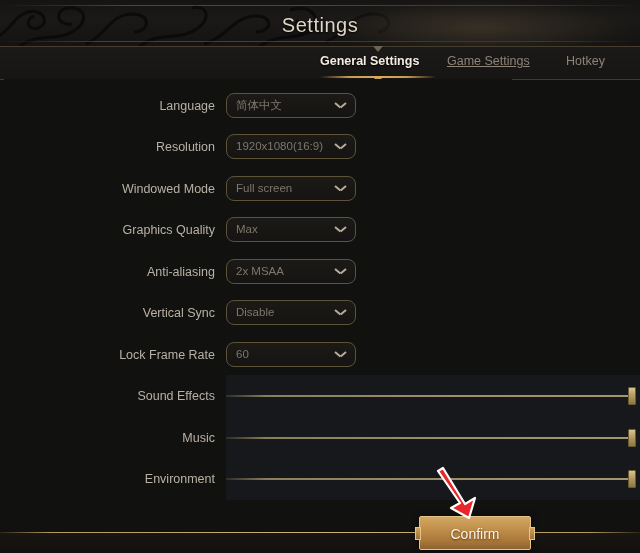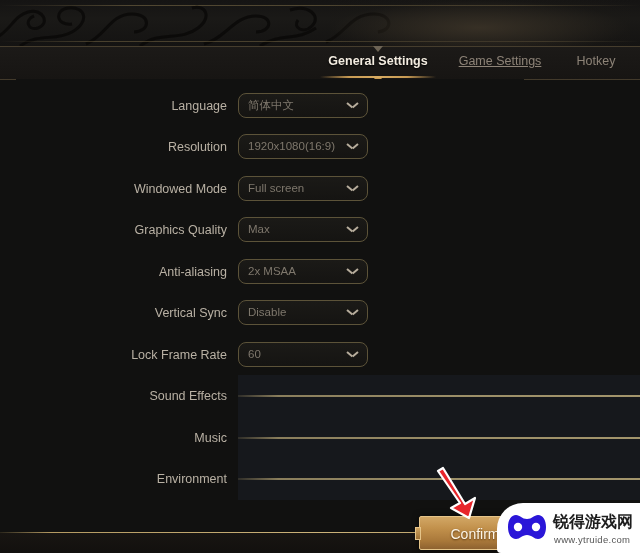--- a/index.html
+++ b/index.html
@@ -69,21 +69,21 @@
   .tabbar .tb-topline {
     position: absolute; left: 0; top: 0; width: 100%; height: 1px;
     background: rgba(150,130,85,.35);
   }
   .tab {
     position: absolute;
     top: 6px;
     height: 26px;
     font-size: 12.5px;
     color: #8d8377;
-    text-align: center;
+    text-align: left;
     line-height: 19px;
     white-space: nowrap;
   }
   .tab.active { color: #f3ece0; font-weight: bold; text-shadow: 0 1px 2px #000; }
   .tab .underline {
     position: absolute;
     left: 0; bottom: 0;
     width: 100%; height: 2px;
     background: linear-gradient(90deg, rgba(185,140,70,0) 0%, #c79a53 25%, #d7ab62 50%, #c79a53 75%, rgba(185,140,70,0) 100%);
   }
@@ -103,21 +103,21 @@
     width: 0; height: 0;
     border-left: 5px solid transparent;
     border-right: 5px solid transparent;
     border-top: 6px solid #6d6455;
     z-index: 5;
   }
 
   
   .body-area {
     position: absolute;
-    left: 16px; top: 79px;
+    left: 4px; top: 79px;
     width: 508px; height: 424px;
     background: #111110;
   }
   .row {
     position: absolute;
     left: 0;
     width: 640px;
     height: 42px;
   }
   .row-label {
@@ -295,20 +295,21 @@
         <path d="M96,42 C116,34 120,12 142,12 C162,12 160,30 144,30"></path>
         <path d="M150,44 C170,28 190,40 208,26 C222,15 216,2 202,6"></path>
         <path d="M214,42 C236,36 244,14 266,14 C284,14 282,30 266,30"></path>
         <path d="M270,44 C292,30 306,40 326,26"></path>
         <path d="M300,8 C318,2 332,14 322,24 C314,32 302,26 308,18"></path>
         <path d="M336,40 C356,32 360,12 384,12 C402,12 404,28 388,30"></path>
       </g>
     </svg>
     <div class="rule-bottom"></div>
     <div class="title-shade"></div>
+    <div class="page-title">Settings</div>
   </div>
 
   <div class="tabbar">
     <div class="tb-topline"></div>
 
     <div class="tab active" style="left:320px;width:116px;">
       <span>General Settings</span>
       <div class="underline"></div>
       <div class="caret-down"></div>
     </div>
@@ -412,24 +413,14 @@
     <div class="btn-notch-r"></div>
     <div class="btn-text">Confirm</div>
   </div>
 
   <svg class="arrow-anno" viewBox="0 0 52 58">
     <g>
       <path d="M8,4 L30,40 L40,34 L34,54 L16,44 L25,39 L3,7 Z" fill="#e8262b" stroke="#ffffff" stroke-width="2.2" stroke-linejoin="round"></path>
     </g>
   </svg>
 
-  <div class="watermark">
-    <svg class="wm-pad" viewBox="0 0 40 26">
-      <path d="M9,1 C4,1 1,6 1,13 C1,20 4,25 9,25 C13,25 15,21 20,21 C25,21 27,25 31,25 C36,25 39,20 39,13 C39,6 36,1 31,1 C27,1 25,5 20,5 C15,5 13,1 9,1 Z" fill="#2a16d8"></path>
-      <circle cx="11" cy="13" r="4.2" fill="#ffffff"></circle>
-      <circle cx="29" cy="13" r="4.2" fill="#ffffff"></circle>
-      <rect x="16" y="10.4" width="8" height="5.2" fill="#2a16d8"></rect>
-    </svg>
-    <div class="wm-cn">锐得游戏网</div>
-    <div class="wm-url">www.ytruide.com</div>
-  </div>
 
 </div>
 
 </body></html>

